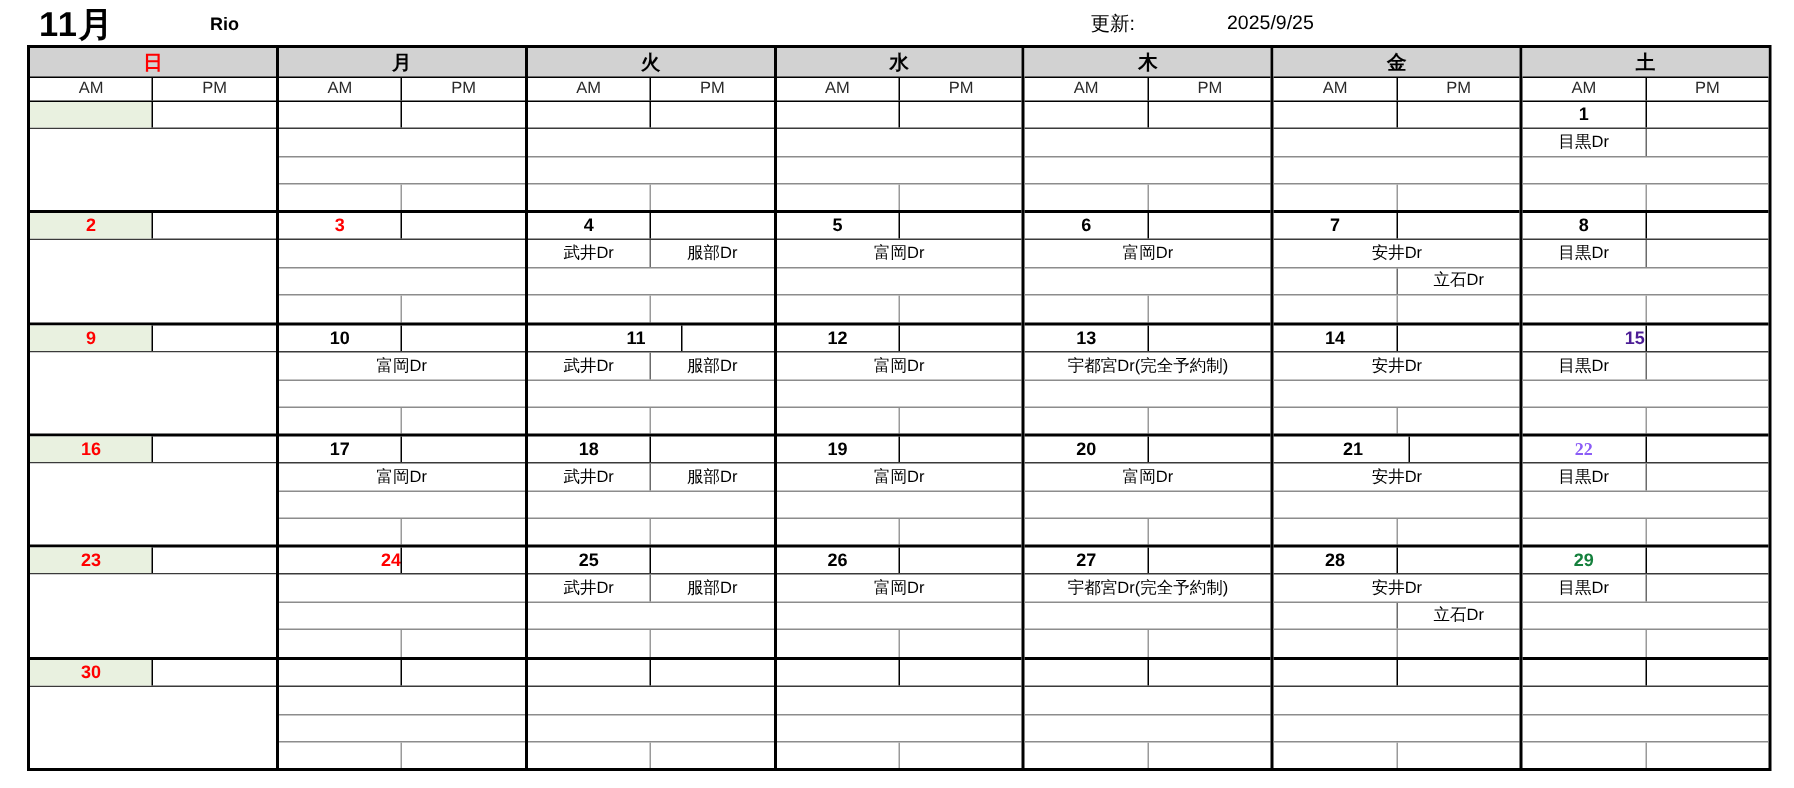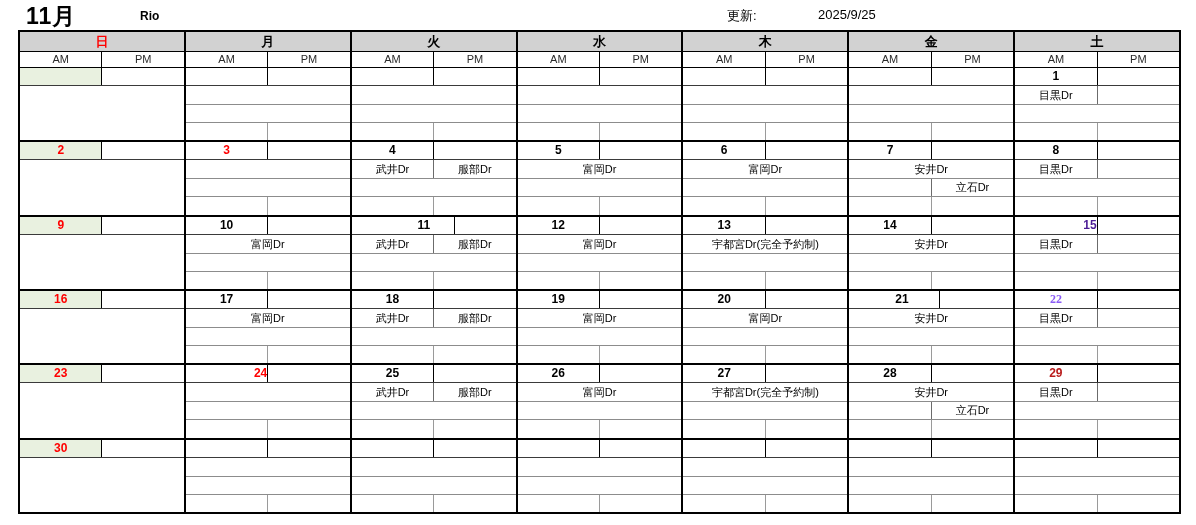--- a/index.html
+++ b/index.html
@@ -697,21 +697,21 @@
         <div class="r r3">
           <div class="cell merged"></div>
         </div>
         <div class="r r4">
           <div class="cell"></div>
           <div class="cell div light"></div>
         </div>
       </div>
       <div class="week">
         <div class="drow">
-          <div class="half am" style="color: #b91c1c;">29</div>
+          <div class="half am" style="color: #15803d;">29</div>
           <div class="half pm"></div>
         </div>
         <div class="r r2">
           <div class="cell">目黒Dr</div>
           <div class="cell div"></div>
         </div>
         <div class="r r3">
           <div class="cell merged"></div>
         </div>
         <div class="r r4">

